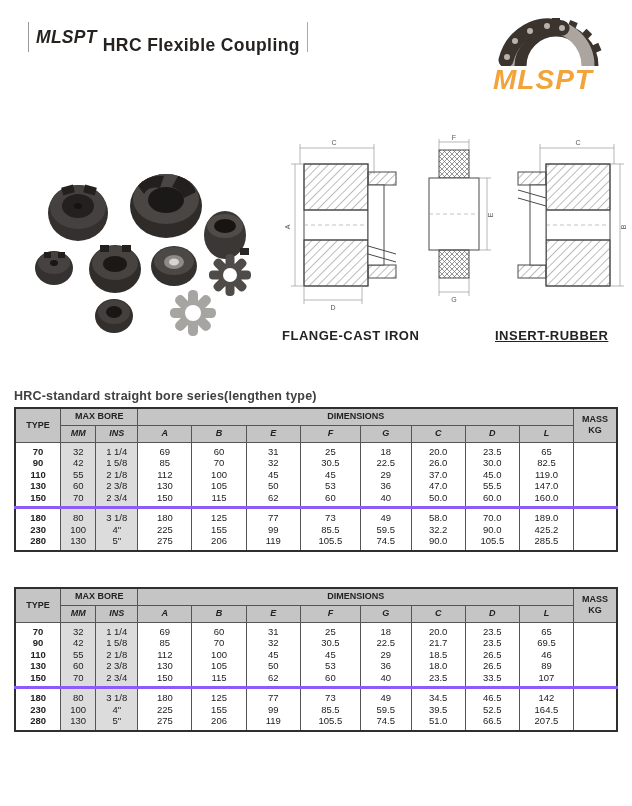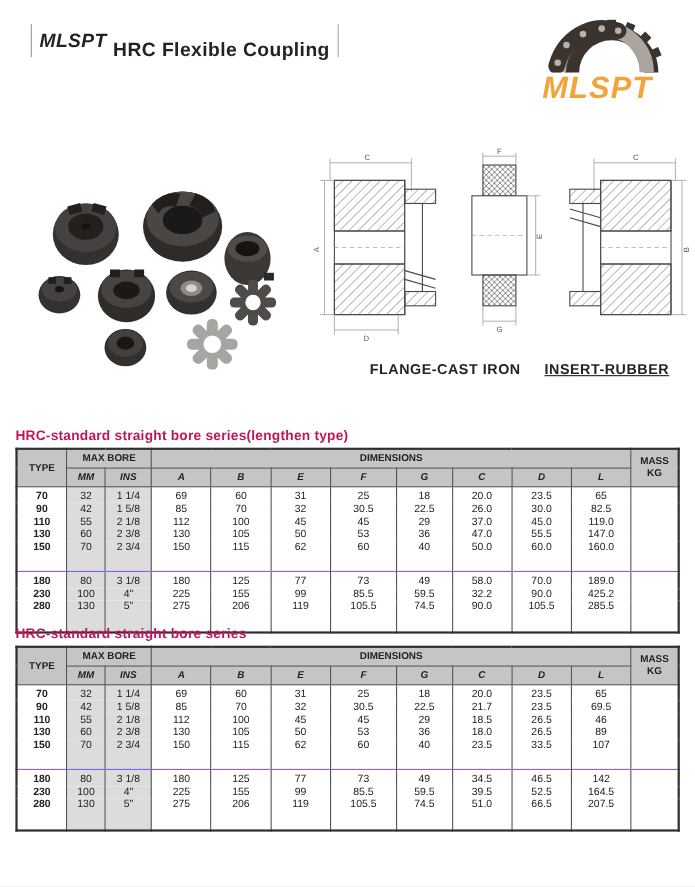--- a/index.html
+++ b/index.html
@@ -26,39 +26,39 @@
     font-weight:bold; font-style:italic; font-size:28px; letter-spacing:1px;
   }
 
   
   .photo { position:absolute; left:18px; top:128px; width:270px; height:210px; }
   .diagrams { position:absolute; left:282px; top:134px; width:348px; height:182px; }
   .captions {
     position:absolute; left:282px; top:328px; width:348px;
     display:flex; font-weight:bold; font-size:13px; letter-spacing:.5px; color:#262220;
   }
-  .captions .cap1 { width:55%; text-align:right; }
+  .captions .cap1 { width:55%; text-align:left; }
   .captions .cap2 { width:45%; text-align:center;text-decoration:underline; }
 
   
-  .sec-title { position:absolute; left:14px; font-weight:bold; font-size:12.5px; color:#be185d; letter-spacing:.2px; }
+  .sec-title { position:absolute; left:14px; font-weight:bold; font-size:12.5px; color:#404040; letter-spacing:.2px; }
   .tbl-wrap { position:absolute; left:14px; width:604px; }
   table.spec { width:100%; border-collapse:collapse; table-layout:fixed; border:2px solid #2f2f2f; }
   table.spec th {
     background:#c5c5c5; border:1px solid #555; font-size:9px; font-weight:bold;
     padding:2px 1px; color:#222; line-height:1.25;margin-top:44px;
   }
   table.spec td {
     border-left:1px solid #555; border-right:1px solid #555;
     font-size:9.5px; text-align:center; line-height:11.5px; padding:0 1px;
     color:#222; background:#fff;
   }
   table.spec tbody tr:first-child td { padding-top:3px; }
-  table.spec tbody tr:last-child  td { padding-bottom:16px; }
-  table.spec tbody.grp-sep tr:first-child td { border-top:1px solid #8b5cf6; }
+  table.spec tbody tr:last-child  td { padding-bottom:3px; }
+  table.spec tbody.grp-sep tr:first-child td { border-top:3px solid #8b5cf6; }
   table.spec td.c-type { font-weight:bold; }
   table.spec td.c-mm, table.spec td.c-ins { background:#dcdcdc; }
   table.spec thead tr:first-child th { height:17px; }
   table.spec thead tr:last-child  th { height:17px;font-style:italic; }
 
   .dim-label { font-size:7px; fill:#555; font-family:"Liberation Sans", sans-serif; }
 </style>
 </head>
 <body>
 
@@ -446,21 +446,20 @@
             <td class="c-g">74.5</td>
             <td class="c-c">90.0</td>
             <td class="c-d">105.5</td>
             <td class="c-l">285.5</td>
             <td class="c-mass">&nbsp;</td>
           </tr>
         </tbody>
       </table>
     </div>
 
-  <div class="sec-title" style="top:569px">HRC-standard straight bore series</div>
   <div class="tbl-wrap" style="top:587px" id="tbl1">
       <table class="spec">
         <colgroup>
           <col style="width: 7.6%;">
           <col style="width: 5.8%;">
           <col style="width: 7%;">
           <col style="width: 9%;">
           <col style="width: 9%;">
           <col style="width: 9%;">
           <col style="width: 10%;">

